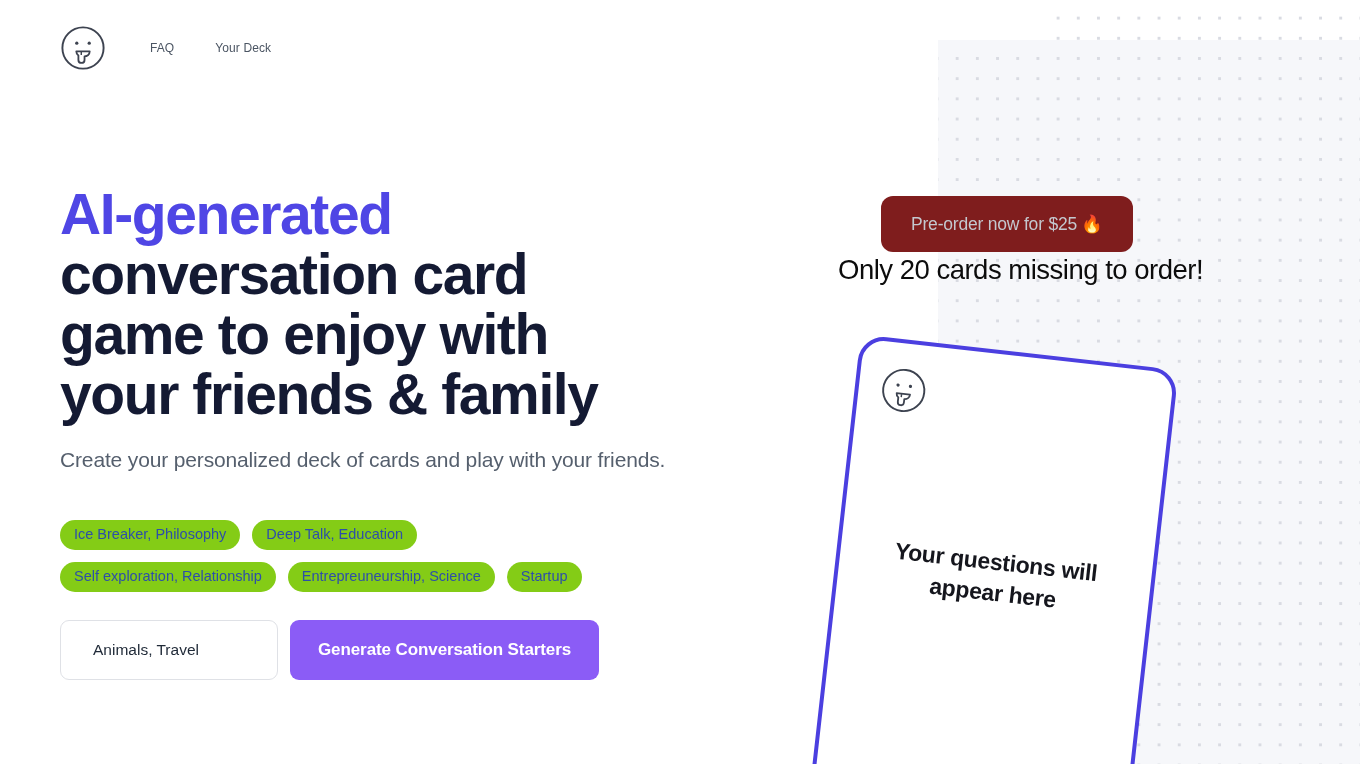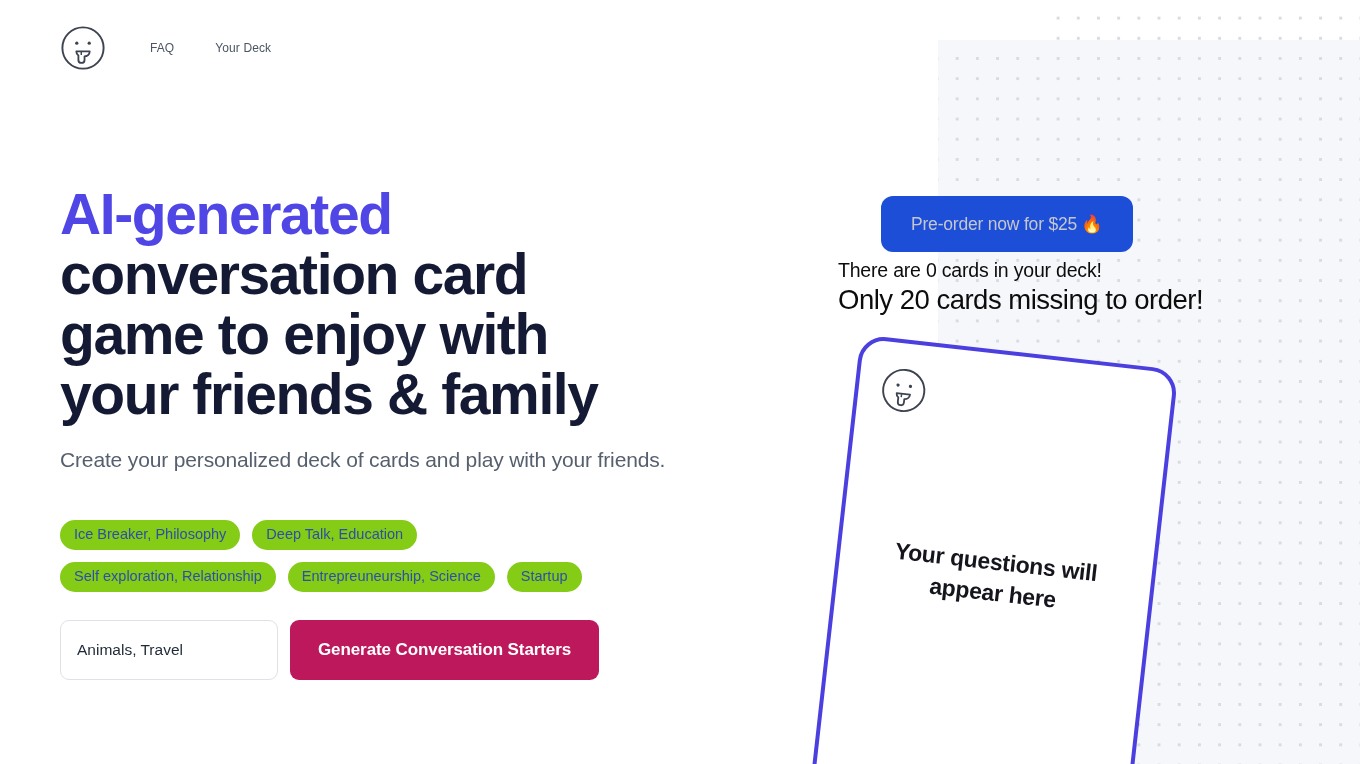--- a/index.html
+++ b/index.html
@@ -148,32 +148,32 @@
     align-items: stretch;
     gap: 12px;
   }
 
   .topic-input {
     width: 218px;
     height: 60px;
     border: 1px solid #dfe1e6;
     border-radius: 9px;
     background: #fff;
-    padding: 0 16px;
+    padding: 0 32px;
     font-size: 15.5px;
     color: #1f2937;
     font-family: inherit;
     outline: none;
   }
   .topic-input::placeholder { color: #1f2937; opacity: 1; }
 
   .generate-btn {
     height: 60px;
     padding: 0 28px;
-    background: #be185d;
+    background: #8b5cf6;
     color: #ffffff;
     border: none;
     border-radius: 9px;
     font-size: 17px;
     font-weight: 700;
     letter-spacing: -0.1px;
     cursor: pointer;
     font-family: inherit;
     white-space: nowrap;
   }
@@ -185,21 +185,21 @@
     top: 196px;
     width: 522px;
     z-index: 15;
   }
 
   .preorder-btn {
     display: block;
     margin-left: 43px;
     height: 56px;
     padding: 0 30px;
-    background: #1d4ed8;
+    background: #7f1d1d;
     color: #c4c7ce;
     border: none;
     border-radius: 12px;
     font-size: 17.5px;
     font-weight: 500;
     letter-spacing: -0.2px;
     font-family: inherit;
     cursor: default;
     white-space: nowrap;
   }
@@ -306,21 +306,20 @@
 
   <div class="gen-row">
     <input class="topic-input" type="text" placeholder="Animals, Travel" style="">
     <button class="generate-btn">Generate Conversation Starters</button>
   </div>
 </div>
 
 <div class="deck-area">
   <button class="preorder-btn" disabled="">Pre-order now for $25 🔥</button>
 
-  <div class="deck-count">There are 0 cards in your deck!</div>
   <div class="deck-missing">Only 20 cards missing to order!</div>
 </div>
 
 <div class="card-wrap">
   <div class="card">
 
     <svg class="card-face-top" viewBox="0 0 48 48">
       <circle cx="24" cy="24" r="21.5" fill="none" stroke="#3d4350" stroke-width="2"></circle>
       <circle cx="17.5" cy="19" r="1.7" fill="#3d4350"></circle>
       <circle cx="30.5" cy="19" r="1.7" fill="#3d4350"></circle>

